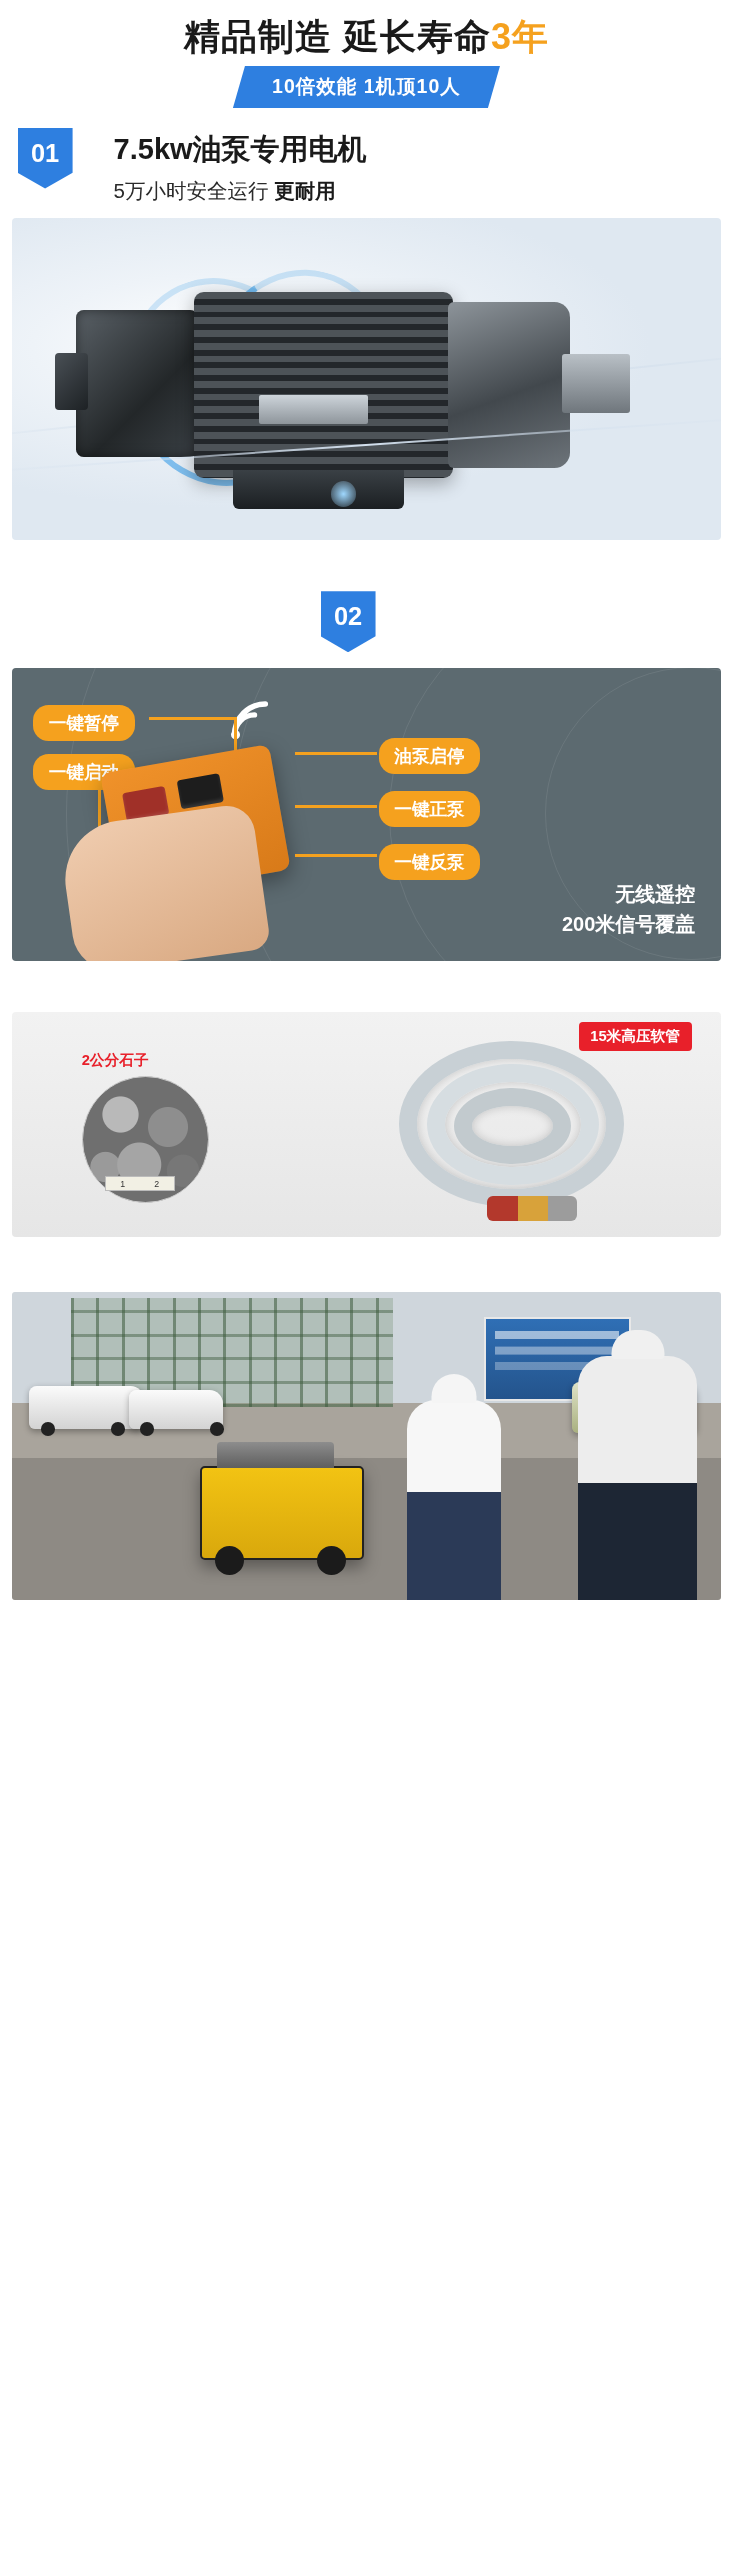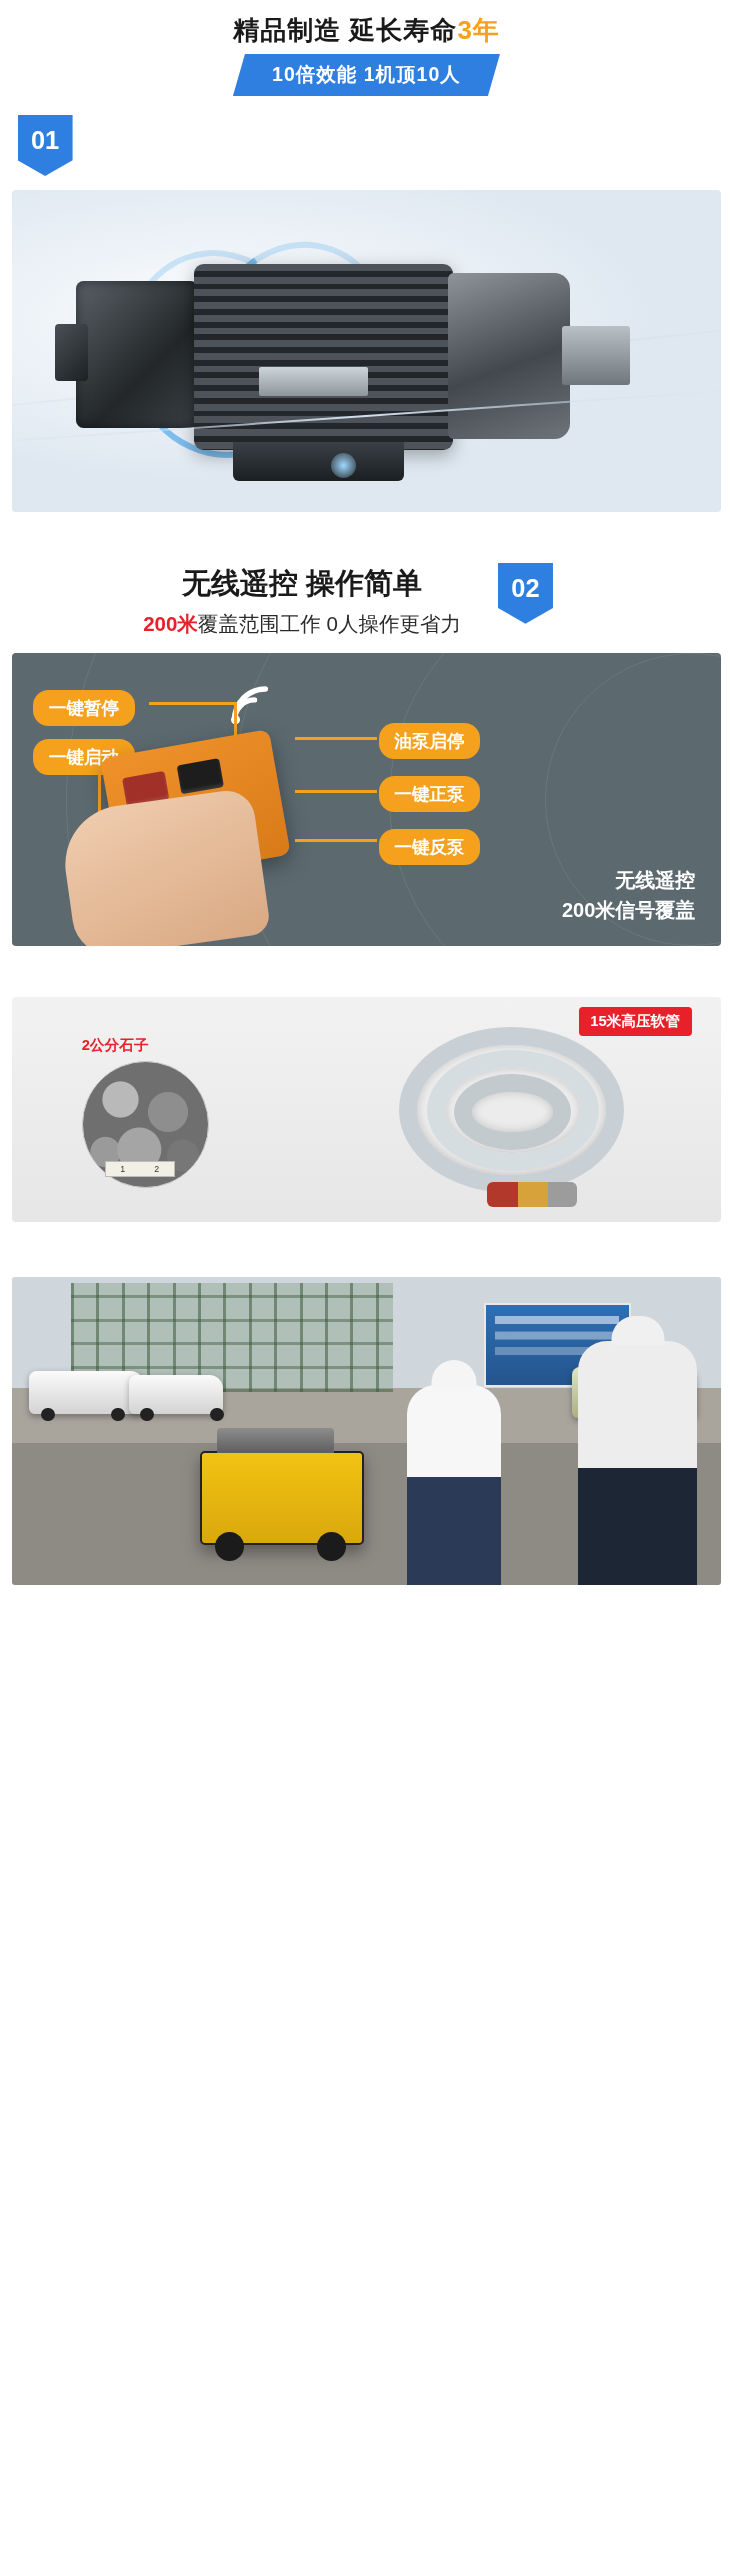--- a/index.html
+++ b/index.html
@@ -5,21 +5,21 @@
   * { margin:0; padding:0; box-sizing:border-box; }
   body {
     width:733px; height:2576px; background:#ffffff;
     font-family:"Liberation Sans","DejaVu Sans",sans-serif;
     overflow:hidden; position:relative;
   }
 
   
   .header { width:733px; padding-top:13.7px; text-align:center; }
   .head-title {
-    font-size:26px; font-weight:bold; color:#1a1a1a;
+    font-size:36px; font-weight:bold; color:#1a1a1a;
     letter-spacing:1px; line-height:1.25; white-space:nowrap;
   }
   .head-title .accent { color:#f5a11e; }
   .banner-wrap { margin-top:7.8px; display:flex; justify-content:center; }
   .banner {
     background:#2e7fe0; color:#fff; font-size:19.5px; font-weight:bold;
     padding:6.8px 33px 7.8px 33px; letter-spacing:1px;
     transform:skewX(-16deg); display:inline-block;
   }
   .banner span { display:inline-block; transform:skewX(16deg); }
@@ -287,44 +287,44 @@
   <div class="banner-wrap">
     <div class="banner">
       <span>10倍效能 1机顶10人</span>
     </div>
   </div>
 </div>
 
 <div class="section" id="sec01">
   <div class="s1-head">
     <div class="badge">01</div>
+    <div class="s1-text">
+      <div class="sec-title">7.5kw油泵专用电机</div>
+      <div class="sec-sub">
+        <span>5万小时安全运行 </span><span class="dark">更耐用</span>
+      </div>
+    </div>
   </div>
   <div class="s1-img">
     <div class="halo a"></div>
     <div class="halo b"></div>
     <div class="motor">
       <div class="gearbox"></div>
       <div class="fins"></div>
       <div class="cap"></div>
       <div class="shaft"></div>
       <div class="label"></div>
       <div class="foot"></div>
       <div class="spark"></div>
     </div>
   </div>
 </div>
 
 <div class="section" id="sec02">
   <div class="s2-head">
-    <div class="s2-text">
-      <div class="sec-title">无线遥控 操作简单</div>
-      <div class="sec-sub">
-        <span class="red">200米</span><span>覆盖范围工作  0人操作更省力</span>
-      </div>
-    </div>
     <div class="badge">02</div>
   </div>
 
   <div class="s2-img">
     <div class="arcs">
       <i></i>
         <i></i>
         <i></i>
         <i></i>
         <i></i>

